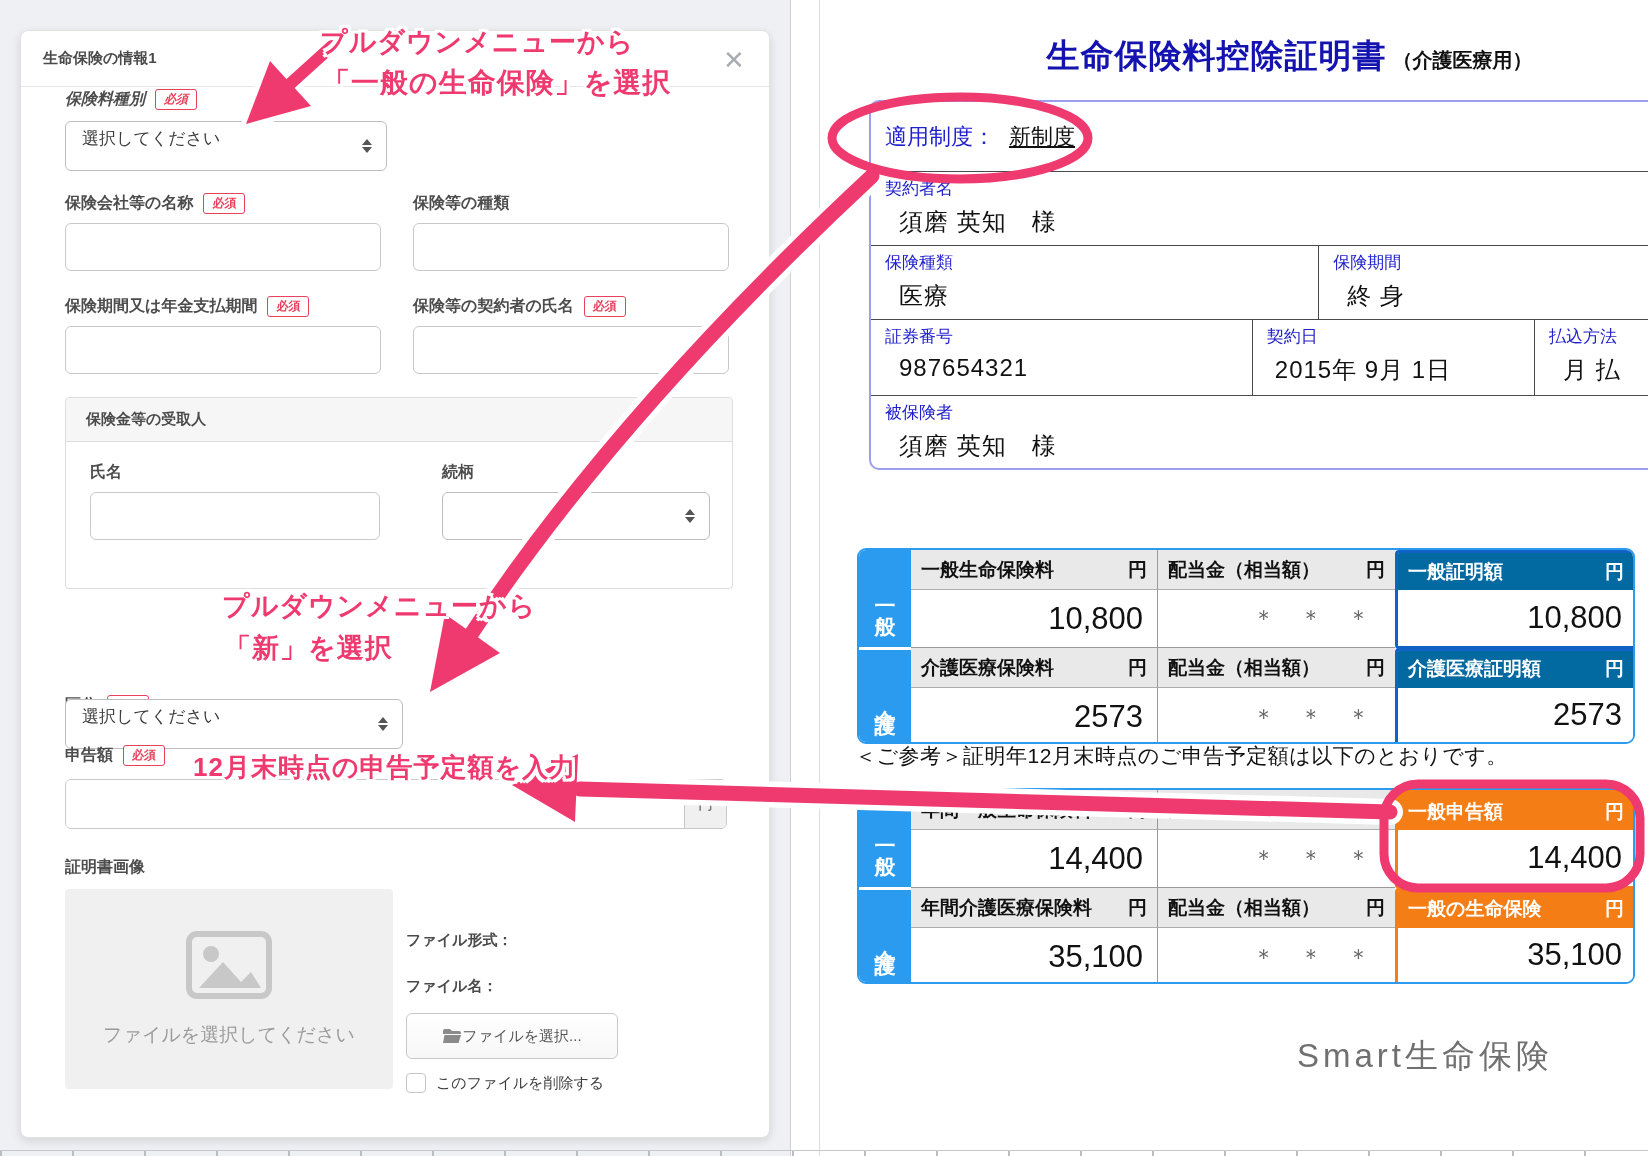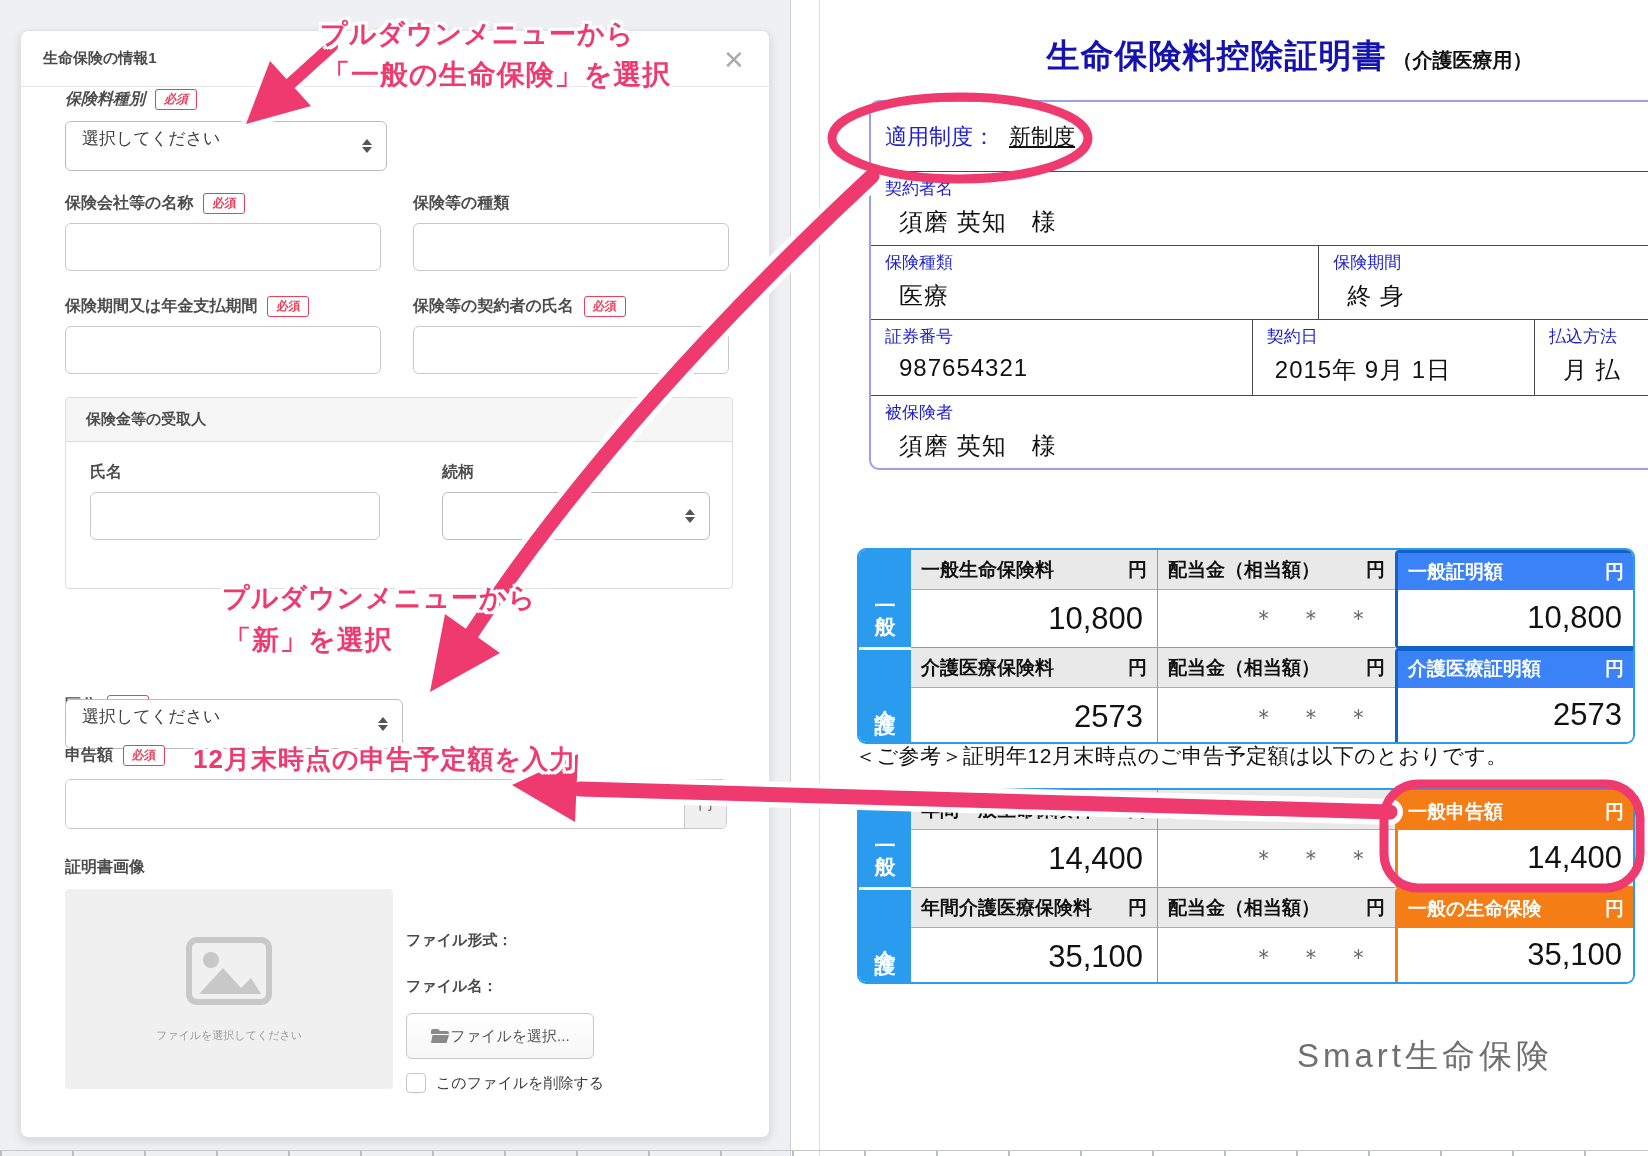--- a/index.html
+++ b/index.html
@@ -64,24 +64,24 @@
   .amount-group input { flex:1; border:none; outline:none; font-size:16px; padding:0 12px; font-family:inherit; }
   .amount-addon {
     width:42px; background:#f0f0f0; border-left:1px solid #c9c9c9;
     display:flex; align-items:center; justify-content:center; font-size:15px; color:#555;
   }
   .upload-box {
     position:absolute; left:44px; top:858px; width:328px; height:200px;
     background:#f0f0f0; border-radius:4px; display:flex; flex-direction:column;
     align-items:center; justify-content:center; gap:22px;
   }
-  .upload-text { font-size:11px; color:#9b9b9b; }
+  .upload-text { font-size:19px; color:#9b9b9b; }
   .file-meta { position:absolute; font-size:15px; font-weight:bold; color:#4a4a4a; }
   .file-btn {
-    position:absolute; left:385px; top:982px; width:188px; height:46px;
+    position:absolute; left:385px; top:982px; width:212px; height:46px;
     border:1px solid #c9c9c9; border-radius:6px; background:linear-gradient(#fff,#f7f7f7);
     display:flex; align-items:center; justify-content:center; 
     font-size:15px; color:#555; cursor:pointer; font-family:inherit;
   }
   .check-row { position:absolute; left:385px; top:1042px; display:flex; align-items:center; gap:10px; }
   .checkbox { width:20px; height:20px; border:1.5px solid #c6c6c6; border-radius:4px; background:#fff; cursor:pointer; }
   .check-label { font-size:15px; color:#3c3c3c; }
 
   
   .doc {
@@ -118,37 +118,38 @@
   .hcell { background:#e9e9e9; display:flex; align-items:center; justify-content:space-between;
     padding:10px 10px; font-size:19px; font-weight:600; color:#111; border-bottom:1px solid #adadad; }
   .hcell.c2, .vcell.c2 { border-left:1px solid #999; }
   .row2h { border-top:1px solid #999; }
   .vcell { display:flex; align-items:center; justify-content:flex-end; padding-right:14px;
     font-size:31px; color:#111; background:#fff; }
   .vcell.ast { font-size:23px; color:#666; letter-spacing:9px; padding-right:16px; }
   .c3wrap { grid-column:4; grid-row:1 / span 4; display:flex; flex-direction:column; }
   .c3box { flex:1; display:flex; flex-direction:column; border:3px solid #1062c5; border-radius:4px; overflow:hidden; }
   .c3box + .c3box { margin-top:-1px; }
-  .c3box .c3h { height:37px; background:#3b82f6; color:#fff; display:flex; align-items:center;
+  .c3box .c3h { height:37px; background:#0369a1; color:#fff; display:flex; align-items:center;
     justify-content:space-between; padding:0 10px; font-size:19px; font-weight:600; }
   .c3box .c3v { flex:1; display:flex; align-items:center; justify-content:flex-end;
     padding-right:12px; font-size:31px; color:#111; background:#fff; }
   .cert-table.t2 { border-color:#2b9bf0; }
   .t2 .c3box { border-color:#f57d15; }
   .t2 .c3box .c3h { background:#f57d15; }
   .note { position:absolute; left:64px; top:742px; font-size:21px; color:#111; font-weight:500; letter-spacing:.5px; white-space:nowrap; }
   .logo { position:absolute; right:95px; top:1034px; font-size:33px; color:#707070; letter-spacing:4px; }
 
   
   .overlay-svg { position:absolute; left:0; top:0; width:1648px; height:1156px; z-index:40; pointer-events:none; }
   .pink-note {
     position:absolute; z-index:50; color:#ef3a70; font-weight:bold; font-size:27px;
     white-space:nowrap; pointer-events:none; letter-spacing:1px;
     text-shadow:-3px -3px 0 #fff, 3px -3px 0 #fff, -3px 3px 0 #fff, 3px 3px 0 #fff,
                 0 -3px 0 #fff, 0 3px 0 #fff, -3px 0 0 #fff, 3px 0 0 #fff;
+    margin-top:8px;
   }
   .bottom-ticks {
     position:absolute; left:0; right:0; bottom:0; height:6px; z-index:3;
     border-top:1px solid #c4c8cd;
     background:repeating-linear-gradient(90deg, #b9bec4 0 2px, transparent 2px 72px);
   }
 </style>
 </head>
 <body>
 

